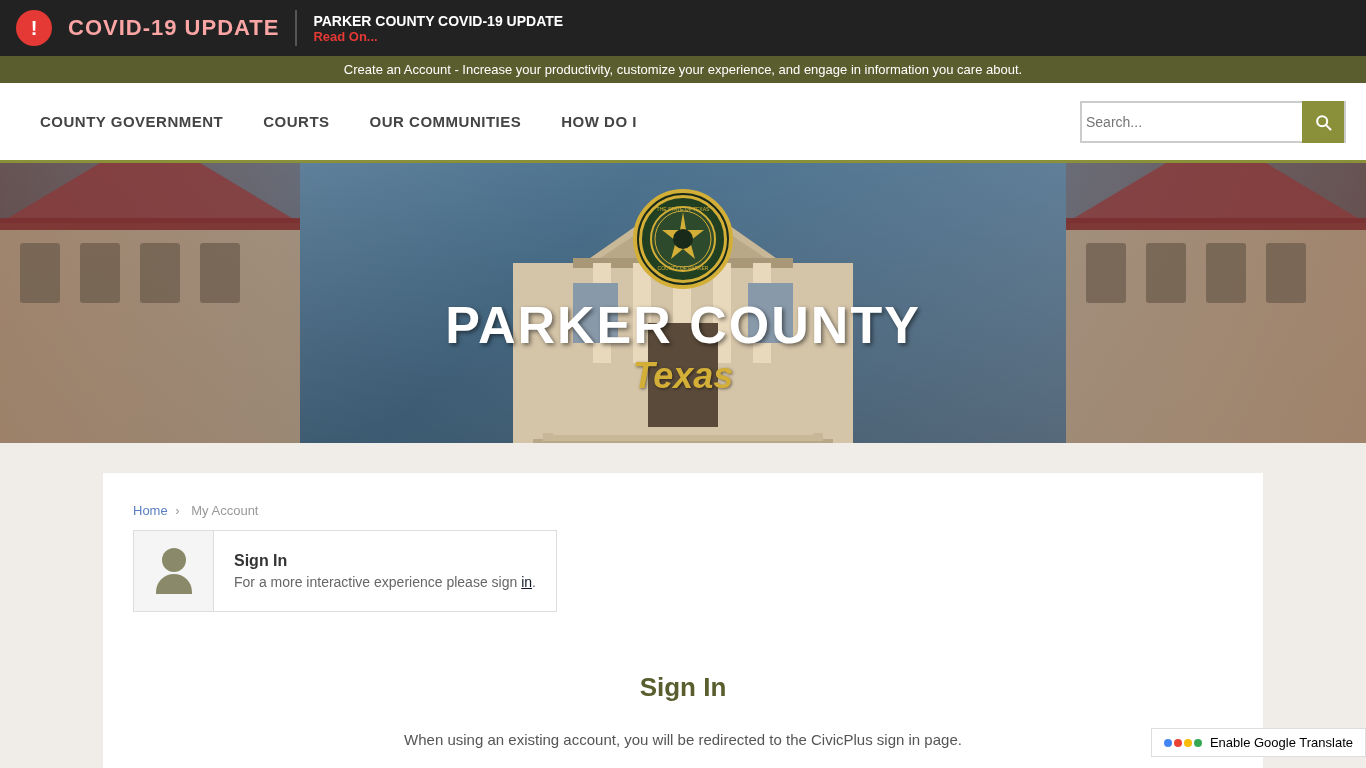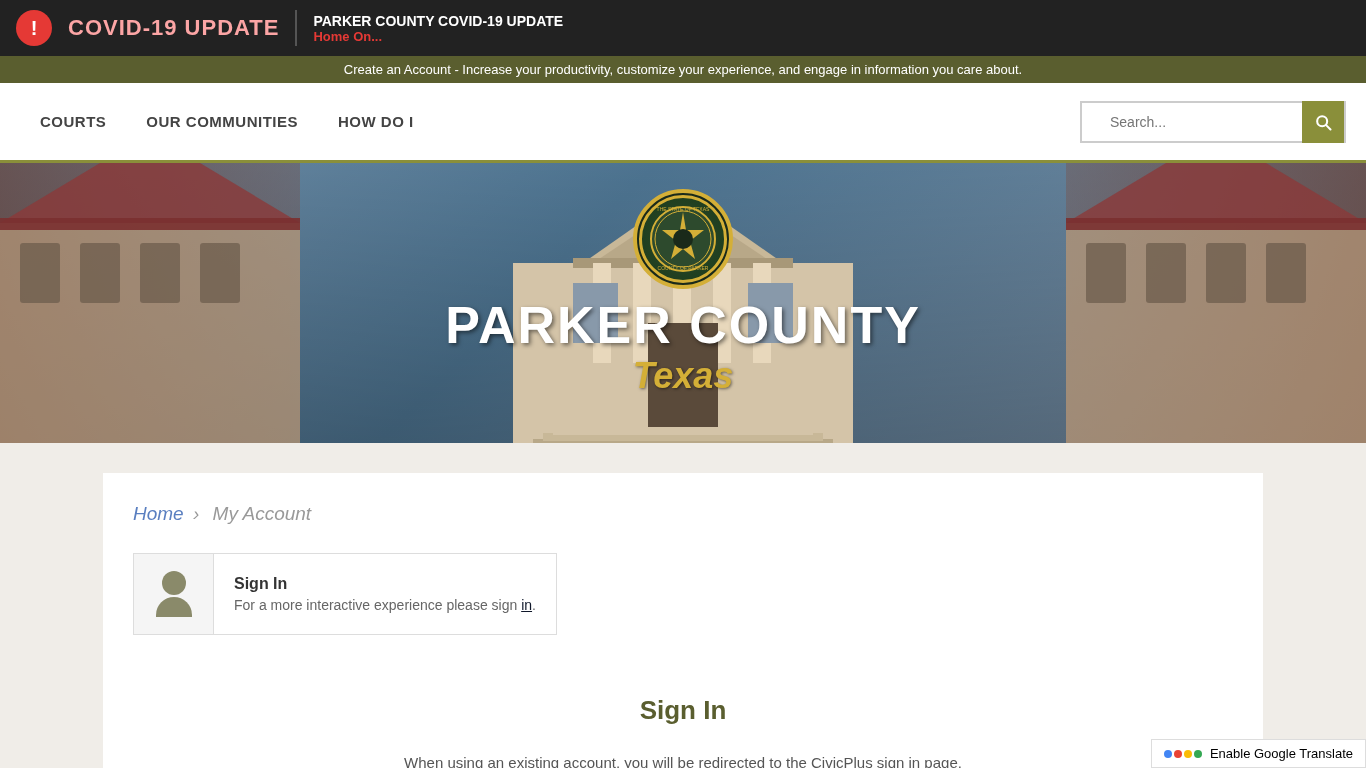--- a/index.html
+++ b/index.html
@@ -93,21 +93,21 @@
     .search-area {
       display: flex;
       align-items: center;
       border: 2px solid #ccc;
       background: white;
       height: 42px;
     }
     .search-input {
       border: none;
       outline: none;
-      padding: 0 28px;
+      padding: 0 4px;
       font-size: 14px;
       color: #999;
       width: 220px;
       height: 100%;
     }
     .search-btn {
       background: #8a8f3a;
       border: none;
       cursor: pointer;
       width: 42px;
@@ -207,24 +207,23 @@
       max-width: 1200px;
       margin: 0 auto;
       padding: 20px;
     }
     .content-card {
       background: white;
       padding: 30px;
       margin-top: 10px;
     }
     .breadcrumb {
-      font-size: 19px;
+      font-size: 13px;
       color: #666;
-      margin-bottom: 28px;
-      font-style: italic;
+      margin-bottom: 12px;
     }
     .breadcrumb a { color: #5a7fc0; text-decoration: none; }
     .breadcrumb span { color: #999; margin: 0 4px; }
 
     
     .signin-info-box {
       display: flex;
       align-items: center;
       gap: 0;
       border: 1px solid #ddd;
@@ -284,21 +283,21 @@
     .signin-section p {
       font-size: 15px;
       color: #555;
       margin-bottom: 30px;
       margin-top: 28px;
     }
 
     
     .google-translate-bar {
       position: fixed;
-      bottom: 0;
+      bottom: 11px;
       right: 0;
       background: white;
       border: 1px solid #ddd;
       padding: 6px 12px;
       display: flex;
       align-items: center;
       gap: 8px;
       font-size: 13px;
       cursor: pointer;
       z-index: 100;
@@ -313,31 +312,34 @@
   </style>
 </head>
 <body>
 
 <div class="covid-banner">
   <div class="covid-icon"></div>
   <span class="covid-title">COVID-19 UPDATE</span>
   <div class="covid-divider"></div>
   <div class="covid-right">
     <span class="covid-update-title">PARKER COUNTY COVID-19 UPDATE</span>
-    <span class="covid-read-on">Home On...</span>
+    <span class="covid-read-on">Read On...</span>
   </div>
 </div>
 
 <div class="account-bar">
   <span>Create an Account - Increase your productivity, customize your experience, and engage in information you care about.</span>
 </div>
 
 <div class="nav-area">
   <nav>
     <ul class="nav-menu">
+      <li>
+        <a href="#">COUNTY GOVERNMENT</a>
+      </li>
       <li>
         <a href="#">COURTS</a>
       </li>
       <li>
         <a href="#">OUR COMMUNITIES</a>
       </li>
       <li>
         <a href="#">HOW DO I</a>
       </li>
     </ul>

